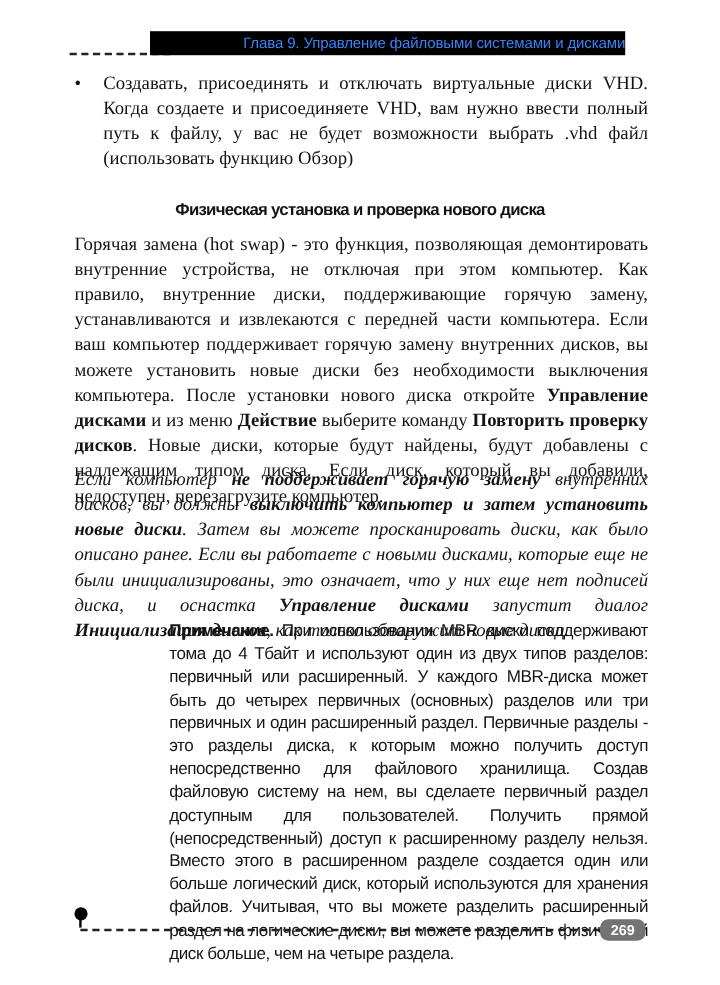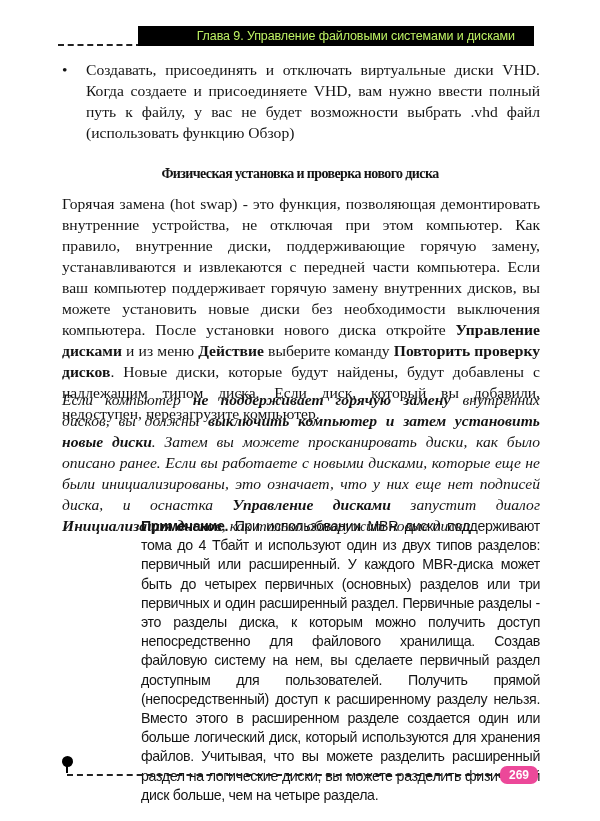--- a/index.html
+++ b/index.html
@@ -1,36 +1,36 @@
 <!DOCTYPE html>
 <html><head>
 <meta charset="utf-8">
 <style>
   html, body { margin: 0; padding: 0; background: #ffffff; }
   body { width: 600px; height: 821px; position: relative; overflow: hidden; color: #141414; }
   .header-dash { position: absolute; left: 58px; top: 44px; width: 84px; height: 0; border-top: 2px dashed #222; }
-  .header-bar { position: absolute; left: 138px; top: 26px; width: 396px; height: 20px; background: #000; color: #bef264;
-    font-family: "Liberation Sans", sans-serif; font-size: 12.5px; line-height: 20px; text-align: right; padding-right: 19px; box-sizing: border-box; transform-origin: right; letter-spacing: -0.1px; }
+  .header-bar { position: absolute; left: 125px; top: 26px; width: 396px; height: 20px; background: #000; color: #3b82f6;
+    font-family: "Liberation Sans", sans-serif; font-size: 12.5px; line-height: 20px; text-align: right; padding-right: 0; box-sizing: border-box; transform-origin: right; letter-spacing: -0.1px; }
   .serif { font-family: "Liberation Serif", "DejaVu Serif", serif; font-size: 15.6px; line-height: 21px; text-align: justify; }
   .bullet-block { position: absolute; left: 62px; top: 59px; width: 478px; }
   .bullet-block .dot { position: absolute; left: 0; top: 0; }
   .bullet-block .btext { margin-left: 24px; }
   .section-title { position: absolute; left: 60px; top: 164px; width: 480px; text-align: center;
-    font-family: Liberation Serif, serif; font-weight: bold; font-size: 14px; letter-spacing: -0.6px; line-height: 20px; }
+    font-family: Liberation Sans, sans-serif; font-weight: bold; font-size: 14px; letter-spacing: -0.6px; line-height: 20px; }
   .para1 { position: absolute; left: 62px; top: 193px; width: 478px; }
   .para2 { position: absolute; left: 62px; top: 389px; width: 478px; font-style: italic; }
   .last { text-align-last: left; }
   b { font-weight: bold; }
   .note { position: absolute; left: 141px; top: 517px; width: 399px;
     font-family: "Liberation Sans", sans-serif; font-size: 14.2px; line-height: 19.2px; text-align: justify; letter-spacing: -0.35px; color: #151515; }
   .note b { font-weight: bold; margin-top: 44px; }
   .footer-dot { position: absolute; left: 62px; top: 756px; width: 11px; height: 11px; border-radius: 50%; background: #000; }
   .footer-stem { position: absolute; left: 66px; top: 765px; width: 2px; height: 8px; background: #000; }
   .footer-dash { position: absolute; left: 67px; top: 774px; width: 434px; height: 0; border-top: 2px dashed #222; }
-  .page-num { position: absolute; left: 500px; top: 766px; width: 38px; height: 18px; border-radius: 7px; background: #ec4899; color: #fff;
+  .page-num { position: absolute; left: 500px; top: 766px; width: 38px; height: 18px; border-radius: 7px; background: #737373; color: #fff;
     font-family: "Liberation Sans", sans-serif; font-size: 12px; line-height: 18px; text-align: center; font-weight: bold; }
 </style>
 </head>
 <body>
 
 <div class="header-dash"></div>
 <div class="header-bar">
   <span>Глава 9. Управление файловыми системами и дисками</span>
 </div>
 

